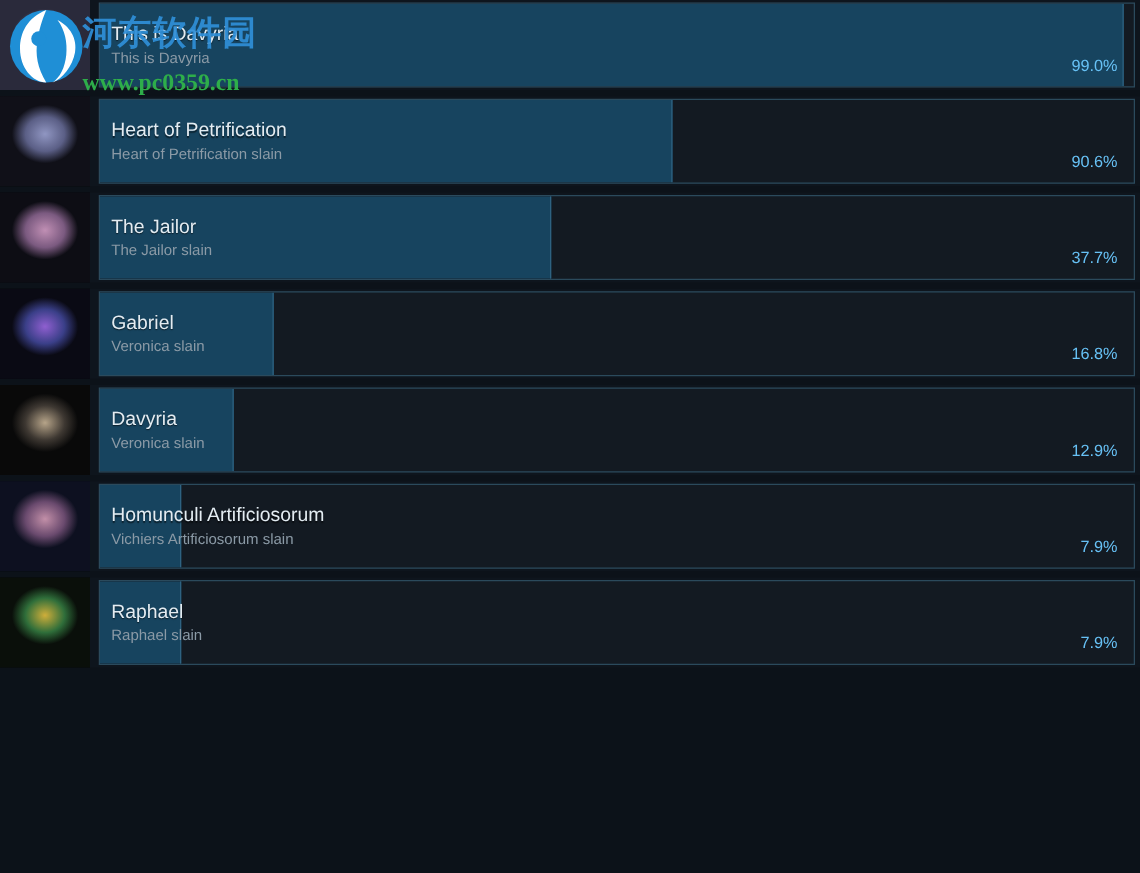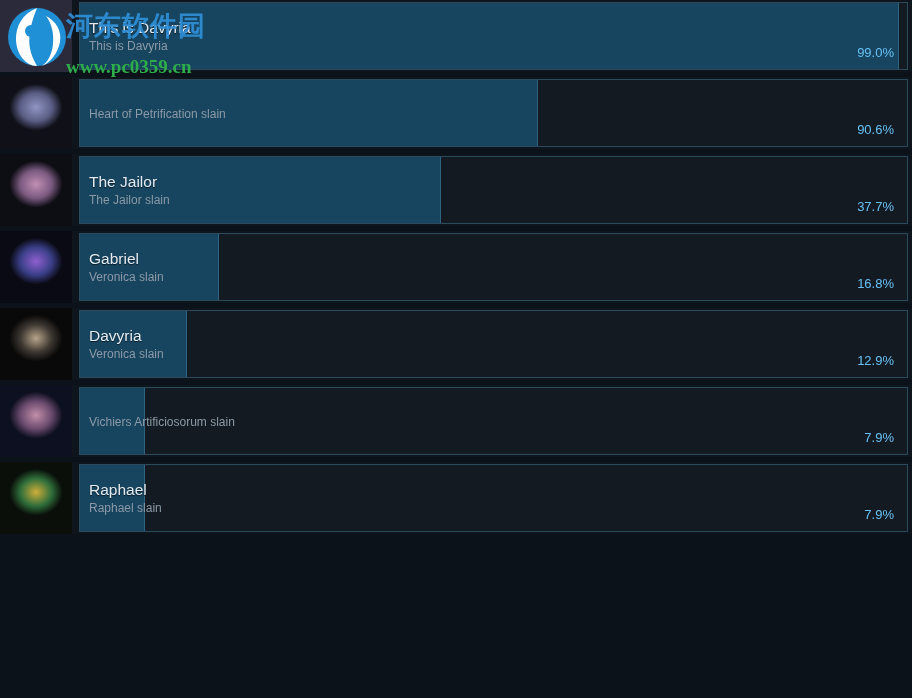--- a/index.html
+++ b/index.html
@@ -165,20 +165,21 @@
       </div>
     </div>
     <div class="ach-row">
       <div class="ach-icon">
         <div class="art" style="background: radial-gradient(34px 30px at 50% 42%, rgb(144, 150, 194) 0%, rgb(91, 95, 134) 46%, rgb(16, 16, 24) 78%), rgb(16, 16, 24);"></div>
       </div>
       <div class="ach-body">
         <div class="ach-track">
           <div class="ach-fill" style="width: 55.4%;"></div>
           <div class="ach-text">
+            <div class="ach-name">Heart of Petrification</div>
             <div class="ach-desc">Heart of Petrification slain</div>
           </div>
           <div class="ach-pct">90.6%</div>
         </div>
       </div>
     </div>
     <div class="ach-row">
       <div class="ach-icon">
         <div class="art" style="background: radial-gradient(34px 30px at 50% 42%, rgb(192, 143, 180) 0%, rgb(123, 90, 128) 46%, rgb(13, 13, 20) 78%), rgb(13, 13, 20);"></div>
       </div>
@@ -224,20 +225,21 @@
       </div>
     </div>
     <div class="ach-row">
       <div class="ach-icon">
         <div class="art" style="background: radial-gradient(34px 30px at 50% 42%, rgb(194, 143, 168) 0%, rgb(106, 74, 110) 46%, rgb(13, 16, 32) 78%), rgb(13, 16, 32);"></div>
       </div>
       <div class="ach-body">
         <div class="ach-track">
           <div class="ach-fill" style="width: 7.9%;"></div>
           <div class="ach-text">
+            <div class="ach-name">Homunculi Artificiosorum</div>
             <div class="ach-desc">Vichiers Artificiosorum slain</div>
           </div>
           <div class="ach-pct">7.9%</div>
         </div>
       </div>
     </div>
     <div class="ach-row">
       <div class="ach-icon">
         <div class="art" style="background: radial-gradient(34px 30px at 50% 42%, rgb(207, 174, 58) 0%, rgb(47, 110, 58) 46%, rgb(10, 15, 10) 78%), rgb(10, 15, 10);"></div>
       </div>

